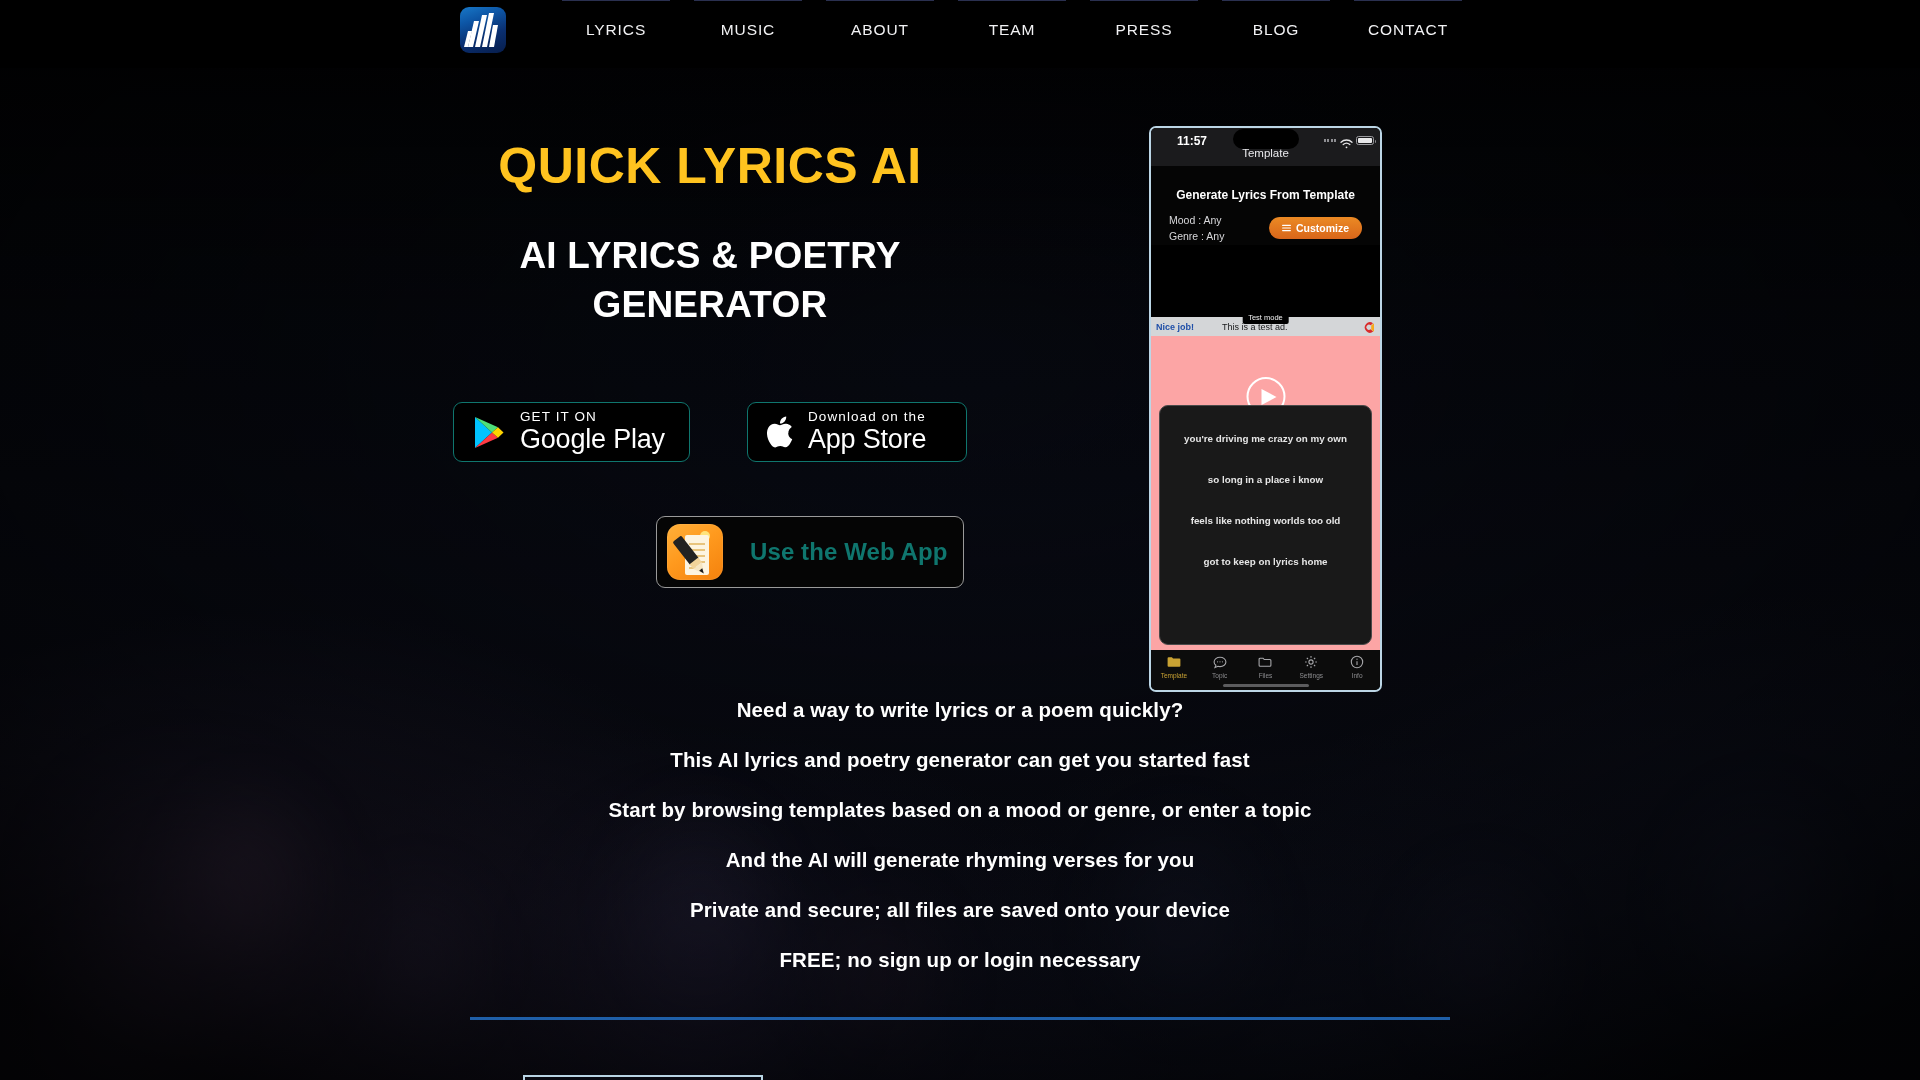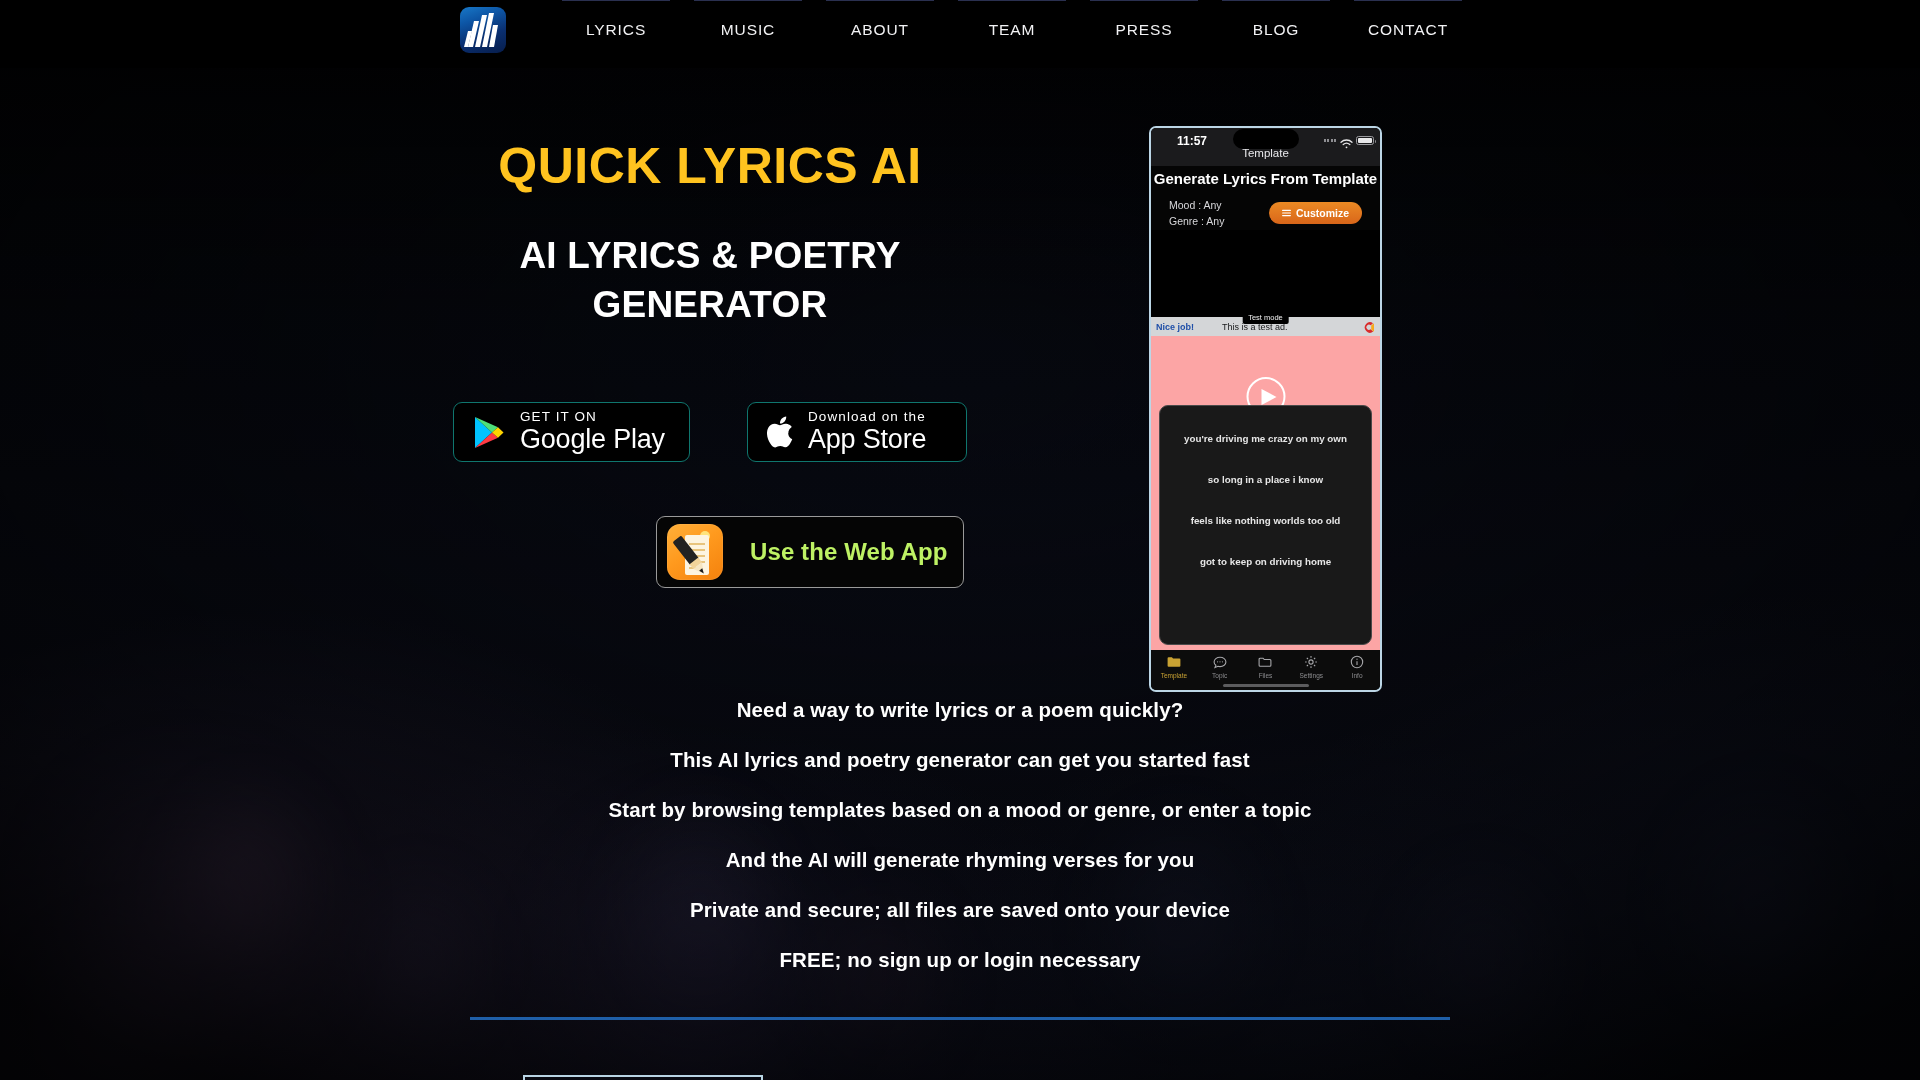--- a/index.html
+++ b/index.html
@@ -196,21 +196,21 @@
   .webapp-icon {
     width: 56px; height: 56px;
     border-radius: 13px;
     background: linear-gradient(145deg, #ffb03a 0%, #ff9a1e 45%, #f4810d 100%);
     flex: none;
     position: relative;
     overflow: hidden;
     box-shadow: 0 0 0 1px rgba(255,255,255,0.07) inset;
   }
   .webapp-label {
-    color: #bef264;
+    color: #0f766e;
     font-size: 24px;
     font-weight: 700;
     letter-spacing: 0.1px;
     margin-left: 27px;
     text-align: center;
   }
 
   
   .phone {
     position: absolute;
@@ -273,24 +273,24 @@
     left: 0; right: 0; top: 19px;
     text-align: center;
     color: #e9e9ec;
     font-size: 11.5px;
     font-weight: 500;
   }
 
   .ph-body { background: #050505; position: relative; }
   .ph-card-title {
     color: #fff;
-    font-size: 15px;
+    font-size: 12px;
     font-weight: 700;
     text-align: center;
-    padding-top: 4px;
+    padding-top: 22px;
   }
   .ph-meta-row {
     display: flex;
     align-items: center;
     padding: 10px 18px 0 18px;
   }
   .ph-meta { flex: none; }
   .ph-meta div {
     color: #d8d8db;
     font-size: 10.5px;
@@ -602,21 +602,21 @@
         </svg>
       </span>
     </div>
 
     <div class="ph-player">
       <div class="ph-play"></div>
       <div class="ph-lyrics">
         <div class="ph-lyric-line">you're driving me crazy on my own</div>
         <div class="ph-lyric-line">so long in a place i know</div>
         <div class="ph-lyric-line">feels like nothing worlds too old</div>
-        <div class="ph-lyric-line">got to keep on driving home</div>
+        <div class="ph-lyric-line">got to keep on lyrics home</div>
       </div>
     </div>
 
     <div class="ph-tabs">
       <div class="ph-tab active">
         <div class="tab-ico">
           <svg width="14" height="12" viewBox="0 0 14 12">
               <path d="M0.6 2.2a1 1 0 0 1 1-1h3.3l1.2 1.4h6.3a1 1 0 0 1 1 1v6.2a1 1 0 0 1-1 1H1.6a1 1 0 0 1-1-1z" fill="#c9a233"></path>
             </svg>
         </div>

